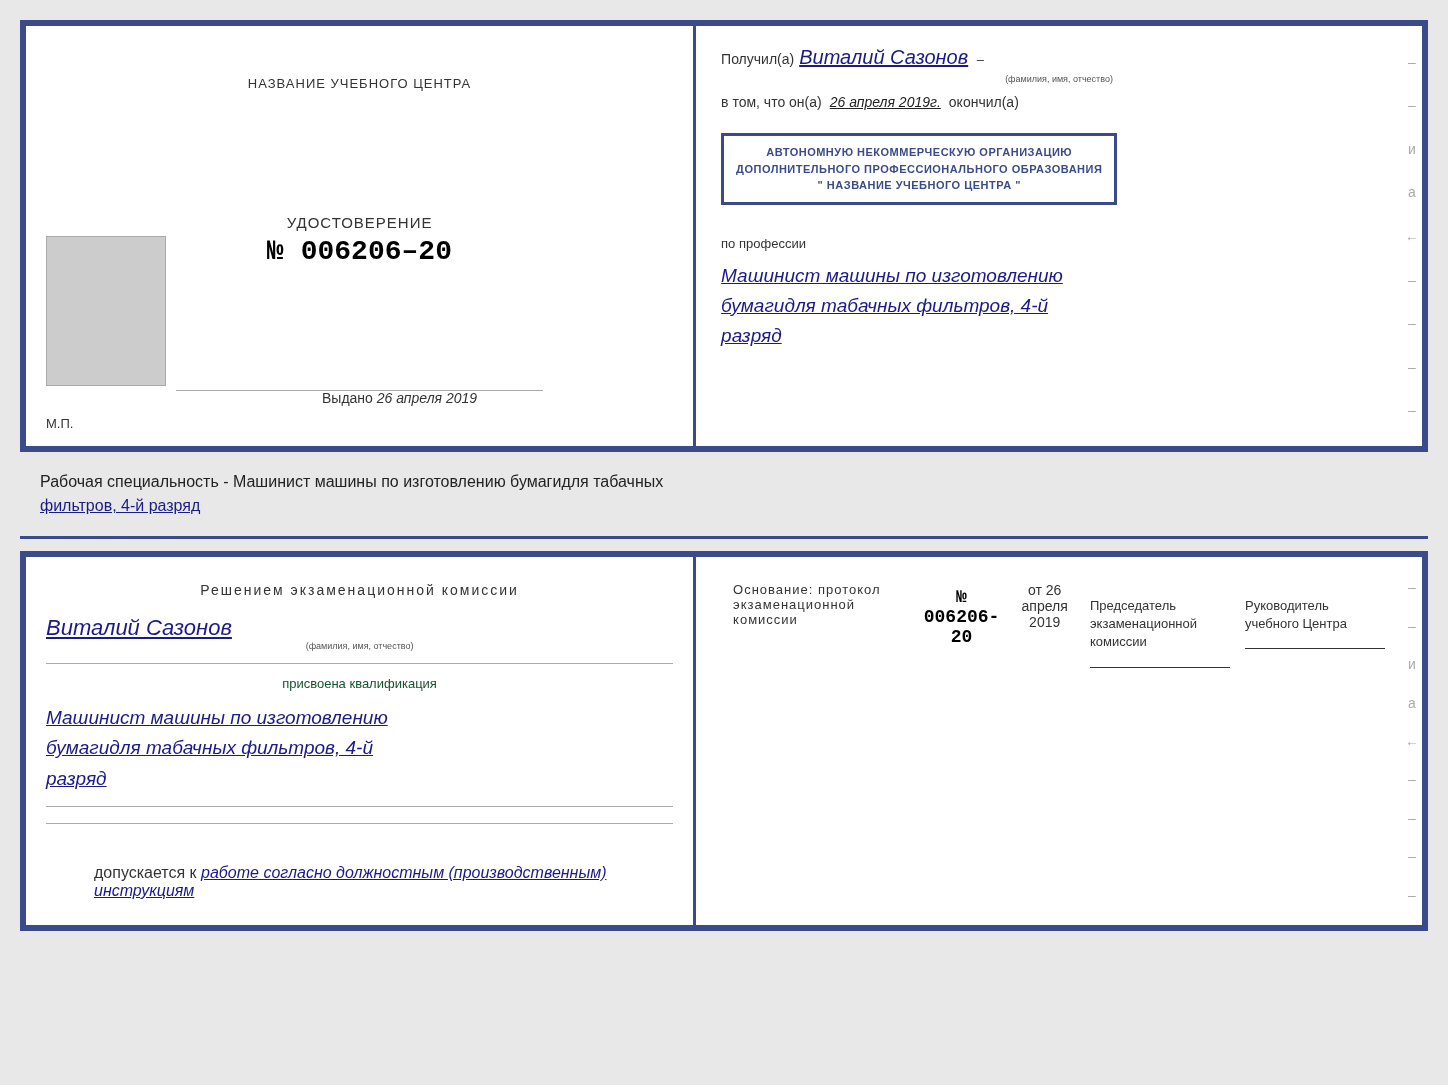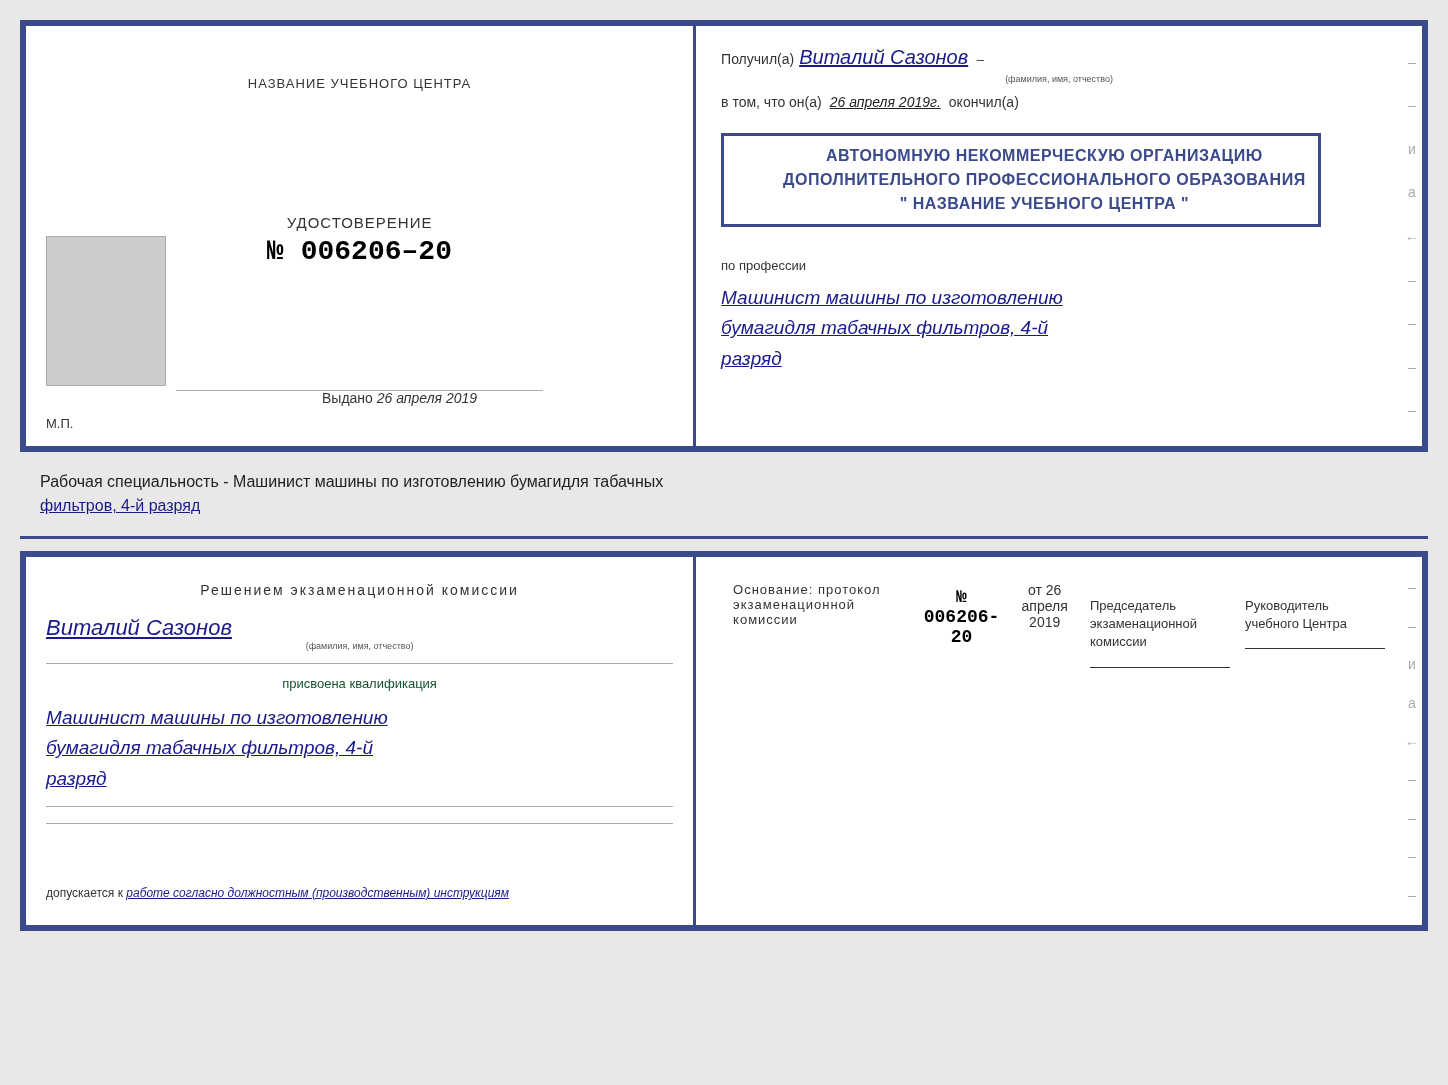--- a/index.html
+++ b/index.html
@@ -149,28 +149,27 @@
 
     .stamp-box {
       border: 3px solid #3a4a8a;
       padding: 8px 12px;
       margin: 8px 0;
       display: inline-block;
       position: relative;
     }
 
     .stamp-box-text {
-      font-size: 16px;
+      font-size: 11px;
       text-transform: uppercase;
       letter-spacing: 0.5px;
       color: #3a4a8a;
       line-height: 1.5;
       font-weight: bold;
       text-align: center;
-      margin-left: 47px;
     }
 
     .po-professii {
       font-size: 13px;
       color: #333;
       margin-top: 8px;
     }
 
     .profession-name {
       font-family: 'Segoe UI', sans-serif;
@@ -252,23 +251,24 @@
     .kvali-name {
       font-family: 'Segoe UI', sans-serif;
       font-size: 19px;
       color: #1a1a8a;
       font-style: italic;
       text-decoration: underline;
       line-height: 1.6;
     }
 
     .dopuskaetsya-line {
-      font-size: 12px;
+      font-size: 16px;
       color: #333;
       margin-top: auto;
+      margin-left: 48px;
     }
 
     .dopuskaetsya-italic {
       font-style: italic;
       text-decoration: underline;
       color: #1a1a8a;
     }
 
     .osnovanie-title {
       font-size: 13px;

